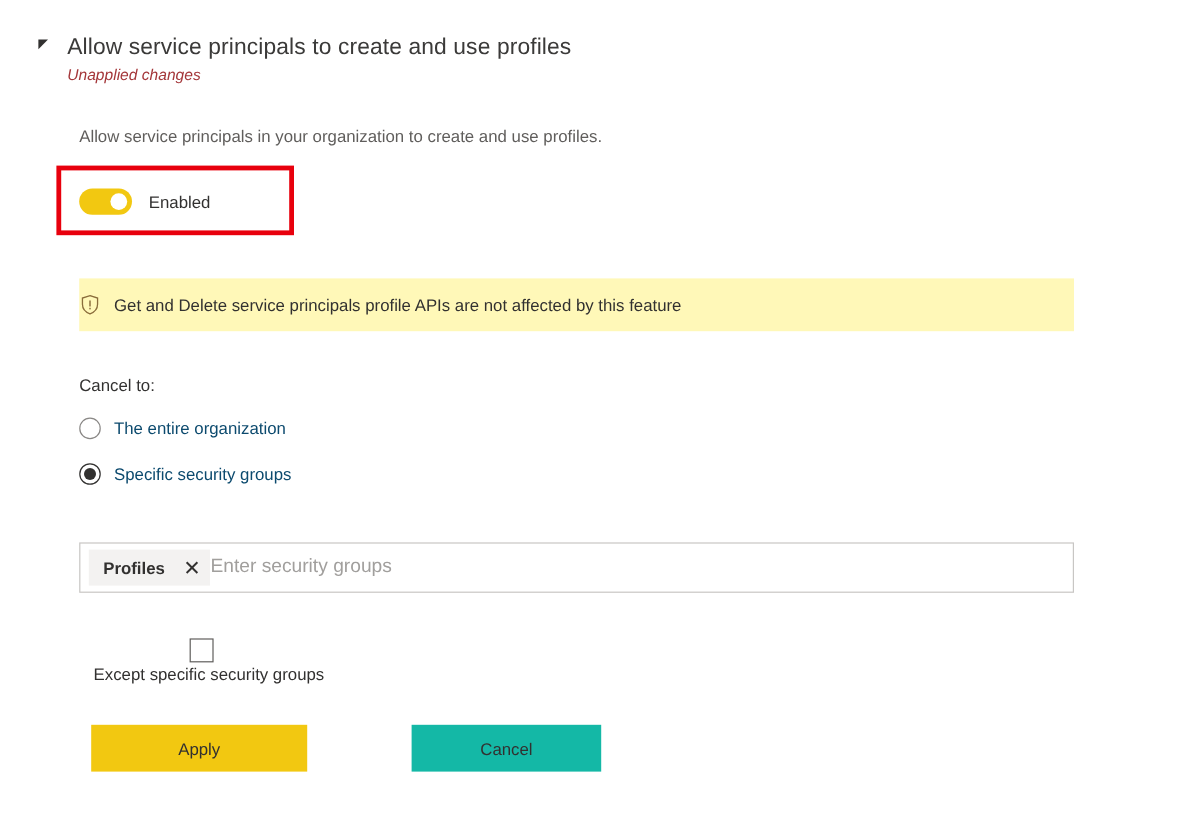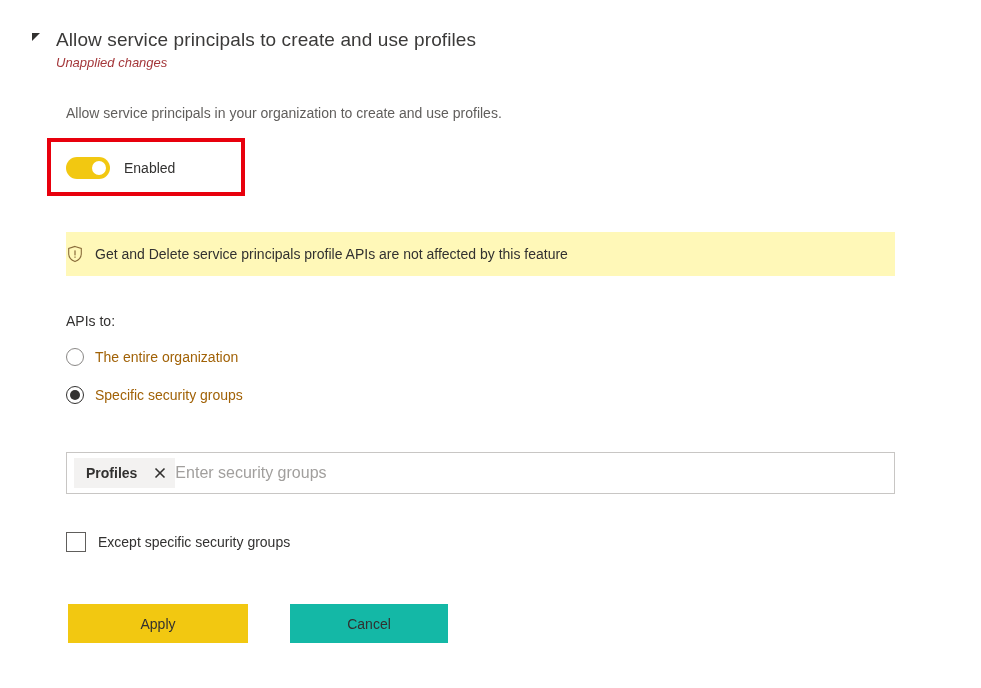--- a/index.html
+++ b/index.html
@@ -183,21 +183,21 @@
     top: 3px;
     width: 10px;
     height: 10px;
     border-radius: 50%;
     background: #323130;
   }
   .radio-label {
     margin-left: 11px;
     font-size: 14px;
     line-height: 20px;
-    color: #a16207;
+    color: #0c4a6e;
     white-space: nowrap;
   }
 
   
   .picker {
     position: absolute;
     left: 66px;
     top: 452px;
     width: 829px;
     height: 42px;
@@ -247,43 +247,45 @@
   .picker-input::placeholder { color: #a19f9d; opacity: 1; }
 
   
   .checkbox-row {
     position: absolute;
     left: 66px;
     top: 532px;
     display: flex;
     align-items: center;
     cursor: pointer;
+    flex-direction: column;
   }
   .checkbox-mark {
     width: 20px;
     height: 20px;
     border: 1px solid #605e5c;
     box-sizing: border-box;
     background: #ffffff;
     flex: 0 0 auto;
   }
   .checkbox-label {
     margin-left: 12px;
     font-size: 14px;
     line-height: 20px;
     color: #323130;
     white-space: nowrap;
   }
 
   
   .btn-row {
     position: absolute;
-    left: 68px;
+    left: 76px;
     top: 604px;
     display: flex;
+    gap: 45px;
   }
   .btn {
     height: 39px;
     width: 180px;
     border: none;
     font-family: "Liberation Sans", sans-serif;
     font-size: 14px;
     line-height: 20px;
     cursor: pointer;
     display: flex;
@@ -334,21 +336,21 @@
     <span class="shield-icon">
       <svg width="18" height="18" viewBox="0 0 18 18" aria-hidden="true">
         <path d="M9 1.4 L15.3 3.4 V8.6 C15.3 12.3 12.7 15.2 9 16.6 C5.3 15.2 2.7 12.3 2.7 8.6 V3.4 Z" fill="none" stroke="#8a6d3b" stroke-width="1.1"></path>
         <rect x="8.4" y="5.4" width="1.2" height="5" fill="#8a6d3b"></rect>
         <rect x="8.4" y="11.5" width="1.2" height="1.3" fill="#8a6d3b"></rect>
       </svg>
     </span>
     <span class="info-text">Get and Delete service principals profile APIs are not affected by this feature</span>
   </div>
 
-  <div class="apply-to-label">APIs to:</div>
+  <div class="apply-to-label">Cancel to:</div>
 
   <div class="radio-group">
     <div class="radio-item">
       <span class="radio-mark"></span>
       <span class="radio-label">The entire organization</span>
     </div>
     <div class="radio-item selected">
       <span class="radio-mark"></span>
       <span class="radio-label">Specific security groups</span>
     </div>

